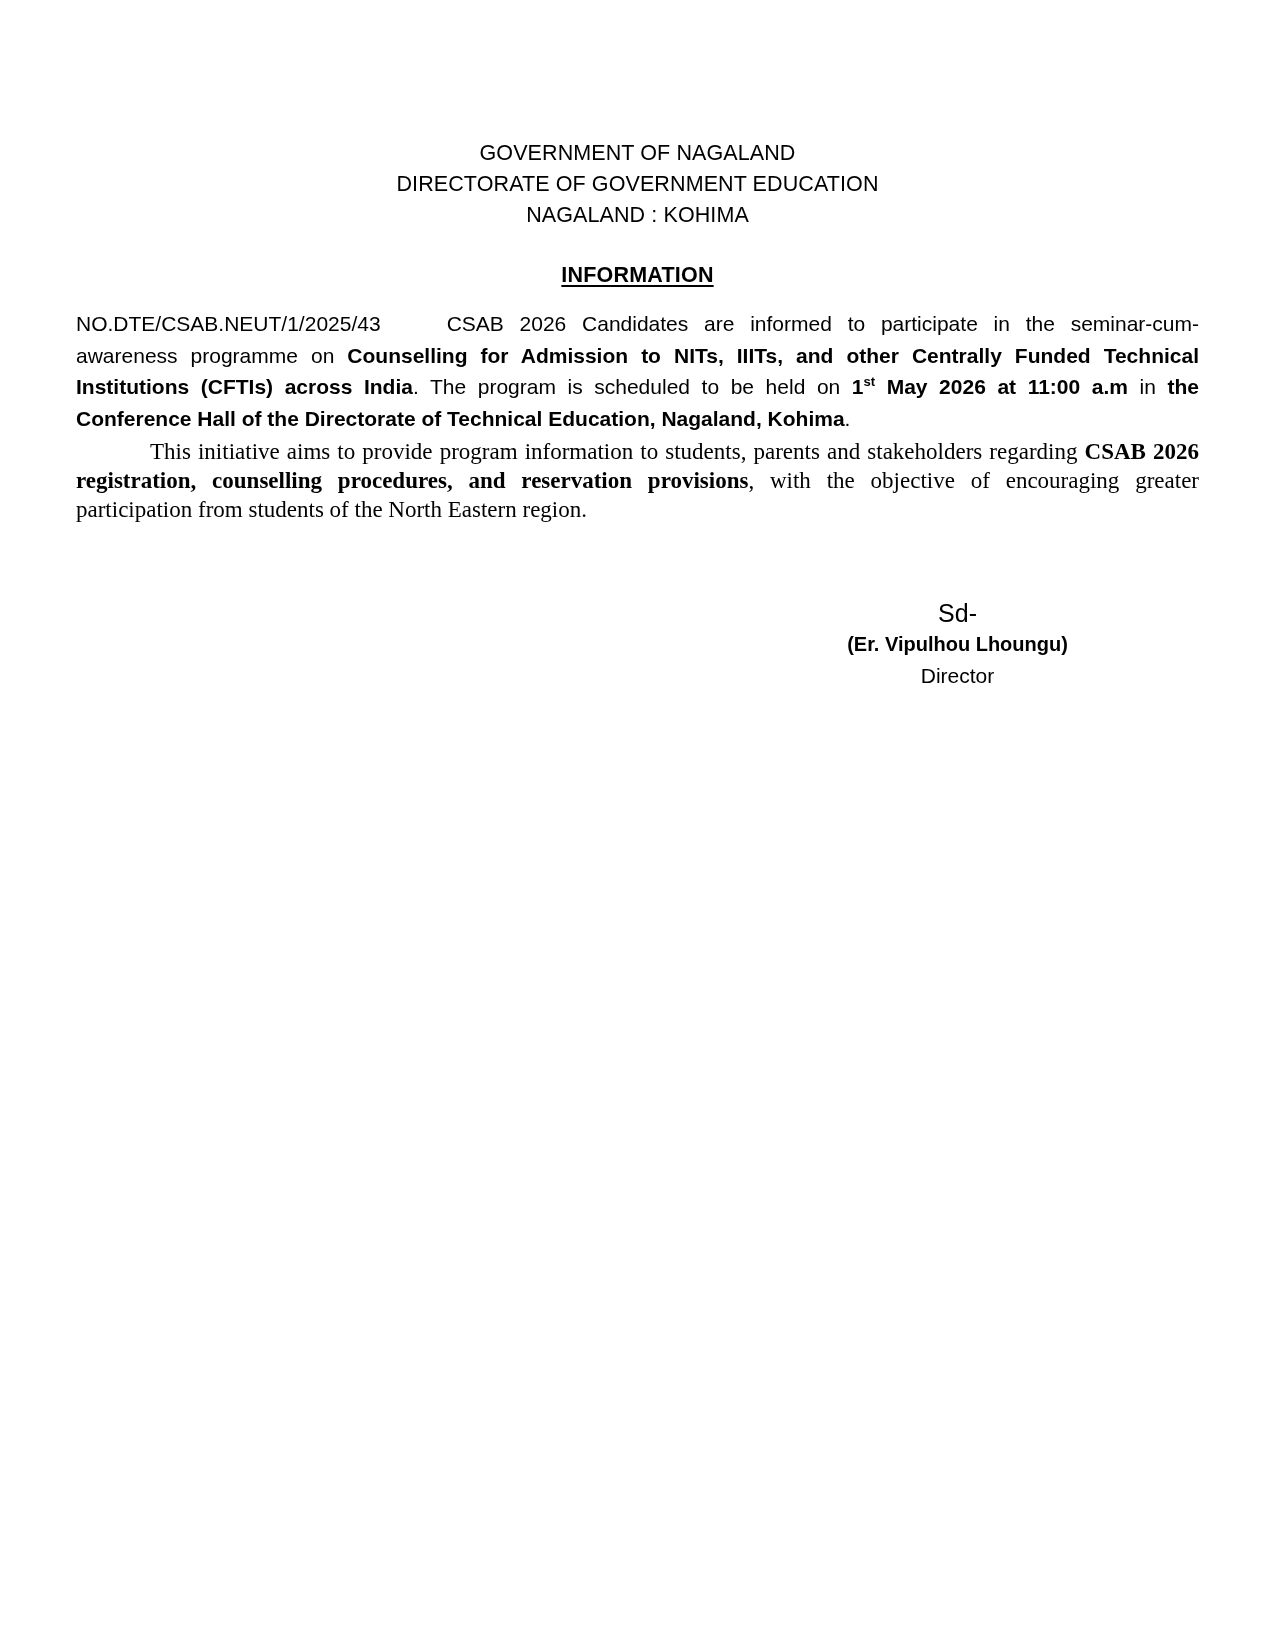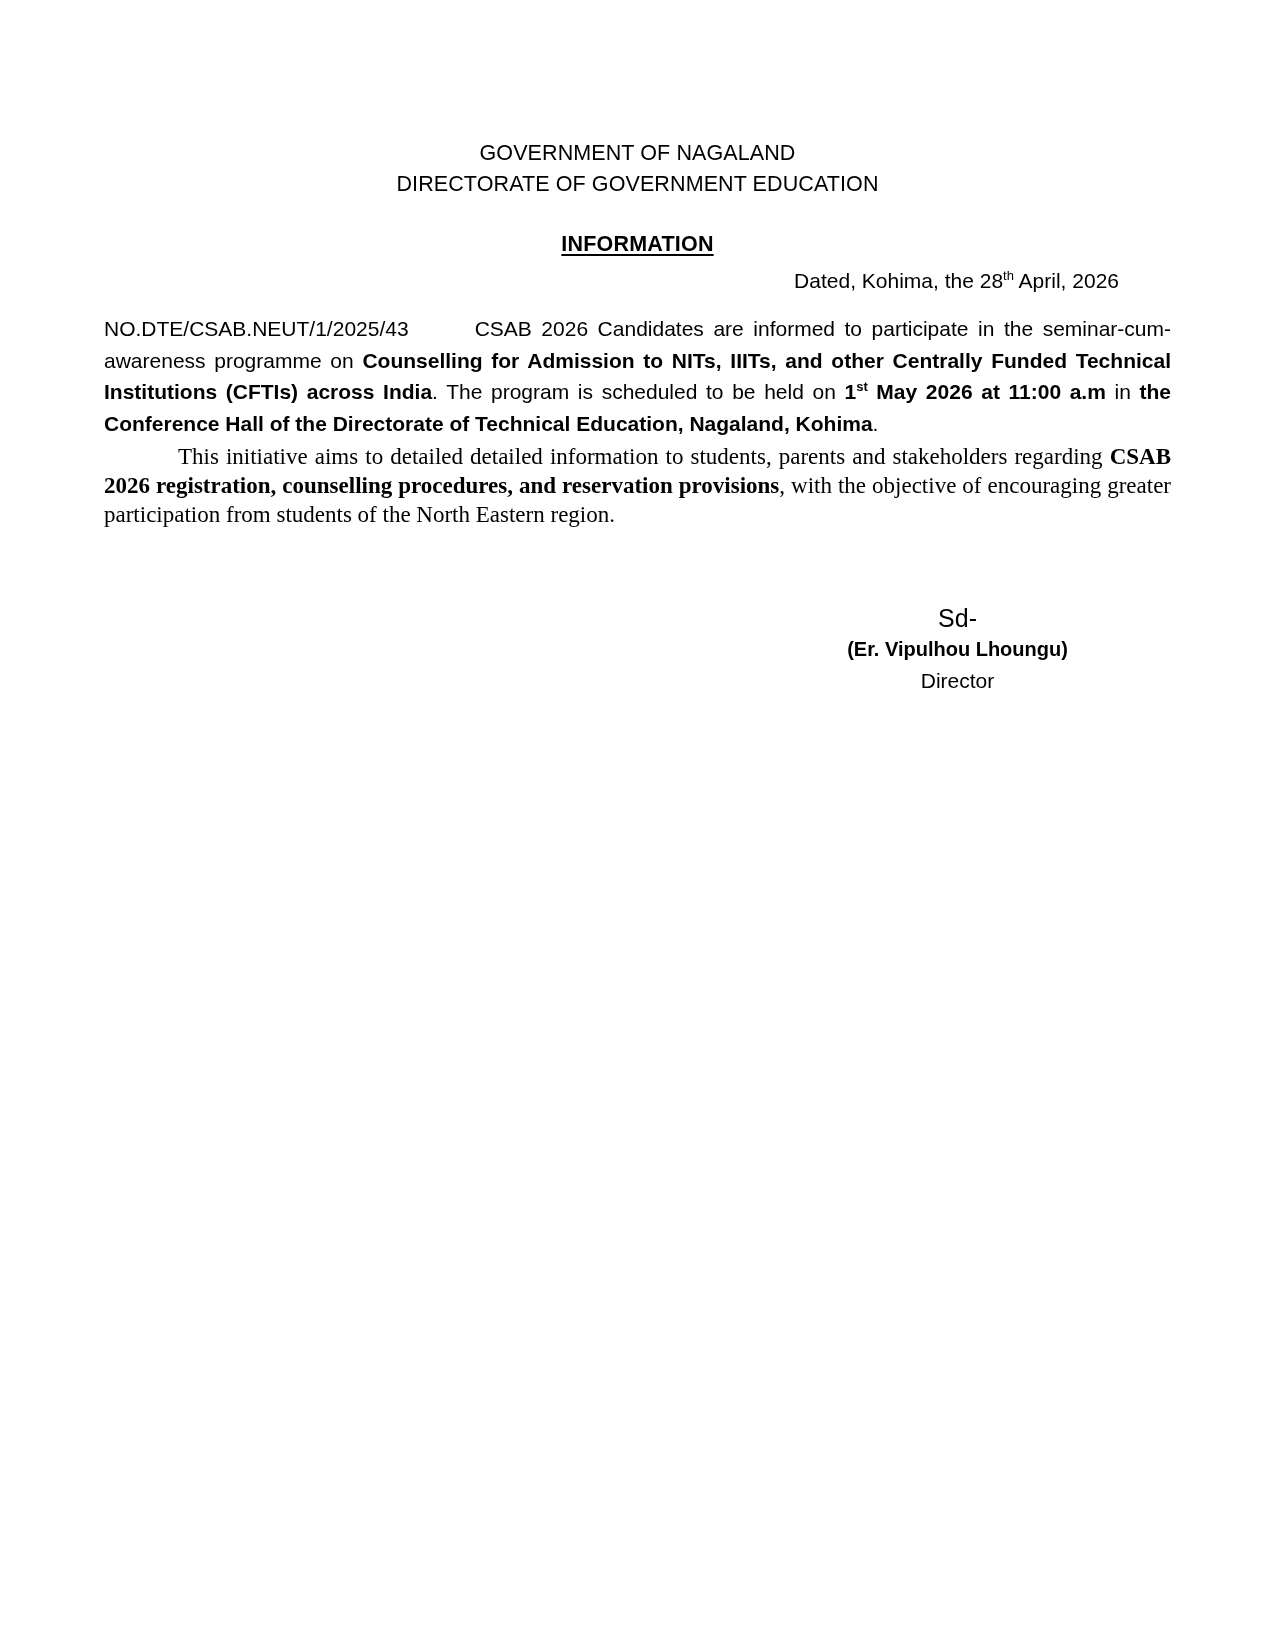--- a/index.html
+++ b/index.html
@@ -13,21 +13,21 @@
     font-family: "Liberation Sans", sans-serif;
     color: #000000;
     position: relative;
     overflow: hidden;
   }
   .page {
     position: relative;
     width: 1275px;
     height: 1650px;
     box-sizing: border-box;
-    padding: 0 104px;
+    padding: 0 76px;
   }
 
   
   .letterhead {
     padding-top: 138px;
     text-align: center;
   }
   .letterhead .hline {
     font-size: 21.5px;
     line-height: 31px;
@@ -117,36 +117,34 @@
   }
 </style>
 </head>
 <body>
 
 <div class="page">
 
   <div class="letterhead">
     <div class="hline">GOVERNMENT OF NAGALAND</div>
     <div class="hline">DIRECTORATE OF GOVERNMENT EDUCATION</div>
+    <div class="hline">NAGALAND : KOHIMA</div>
   </div>
 
   <div class="doc-title-wrap">
     <span class="doc-title">INFORMATION</span>
   </div>
 
-  <div class="date-line">
-    <span>Dated, Kohima, the 28</span><sup>th</sup><span> April, 2026</span>
-  </div>
 
   <div class="para-sans">
     <span class="refno">NO.DTE/CSAB.NEUT/1/2025/43</span><span class="ref-gap"></span><span>CSAB 2026 Candidates are informed to participate in the seminar-cum-awareness programme on </span><b>Counselling for Admission to NITs, IIITs, and other Centrally Funded Technical Institutions (CFTIs) across India</b><span>. The program is scheduled to be held on </span><b>1</b><b><sup>st</sup></b><b> May 2026 at 11:00 a.m</b><span> in </span><b>the Conference Hall of the Directorate of Technical Education, Nagaland, Kohima</b><span>.</span>
   </div>
 
   <div class="para-serif">
-    <span>This initiative aims to detailed detailed information to students, parents and stakeholders regarding </span><b>CSAB 2026 registration, counselling procedures, and reservation provisions</b><span>, with the objective of encouraging greater participation from students of the North Eastern region.</span>
+    <span>This initiative aims to provide program information to students, parents and stakeholders regarding </span><b>CSAB 2026 registration, counselling procedures, and reservation provisions</b><span>, with the objective of encouraging greater participation from students of the North Eastern region.</span>
   </div>
 
   <div class="sign-block">
     <div class="sign-sd">Sd-</div>
     <div class="sign-name">(Er. Vipulhou Lhoungu)</div>
     <div class="sign-desig">Director</div>
   </div>
 
 </div>
 

